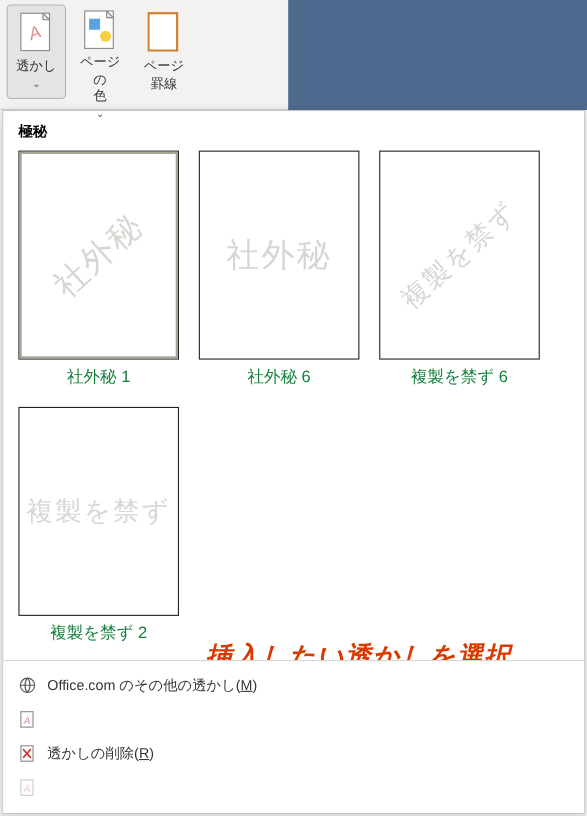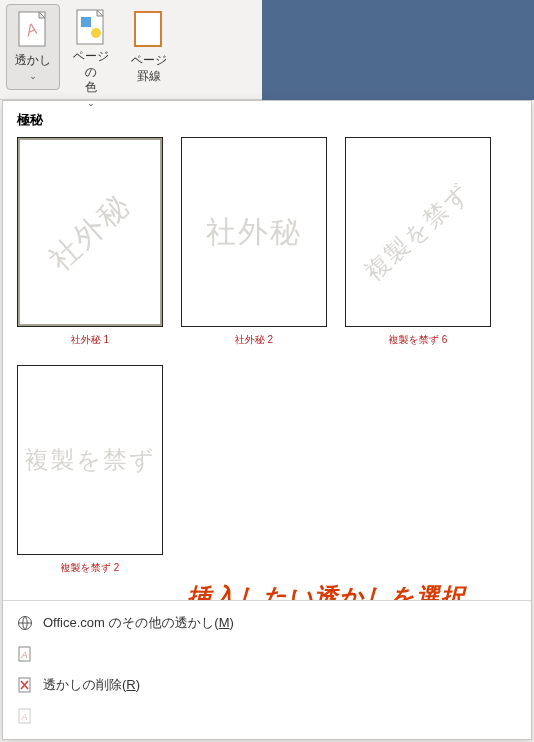--- a/index.html
+++ b/index.html
@@ -112,22 +112,22 @@
   .wm-text {
     color: #d8d6d2;
     font-size: 30px;
     font-family: "Yu Mincho", serif;
     white-space: nowrap;
     letter-spacing: 2px;
   }
   .wm-diag { transform: rotate(-42deg); }
   .thumb-label {
     margin-top: 6px;
-    font-size: 10px;
-    color: #b91c1c;
+    font-size: 15px;
+    color: #15803d;
     text-align: center;
   }
 
   .annotation {
     position: absolute;
     left: 184px;
     top: 480px;
     font-size: 24px;
     font-weight: bold;
     font-style: italic;
@@ -222,21 +222,21 @@
         <div class="thumb-page">
           <span class="wm-text wm-diag">社外秘</span>
         </div>
         <div class="thumb-label">社外秘 1</div>
       </div>
 
       <div class="thumb">
         <div class="thumb-page">
           <span class="wm-text">社外秘</span>
         </div>
-        <div class="thumb-label">社外秘 2</div>
+        <div class="thumb-label">社外秘 6</div>
       </div>
 
       <div class="thumb">
         <div class="thumb-page">
           <span class="wm-text wm-diag" style="font-size:24px">複製を禁ず</span>
         </div>
         <div class="thumb-label">複製を禁ず 6</div>
       </div>
 
       <div class="thumb">

